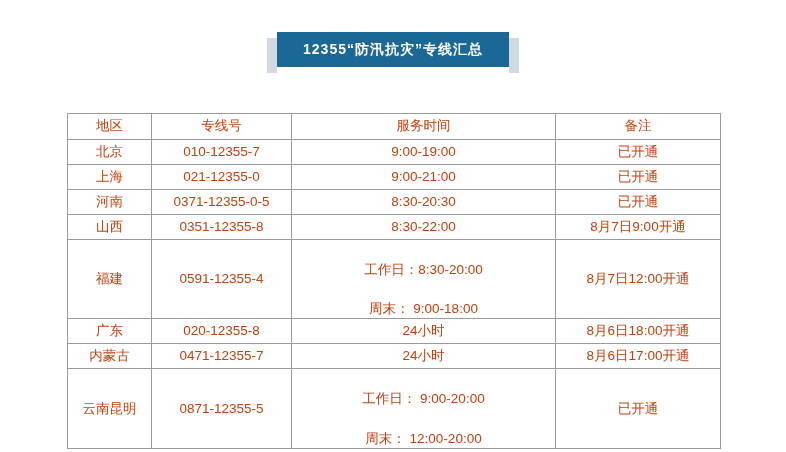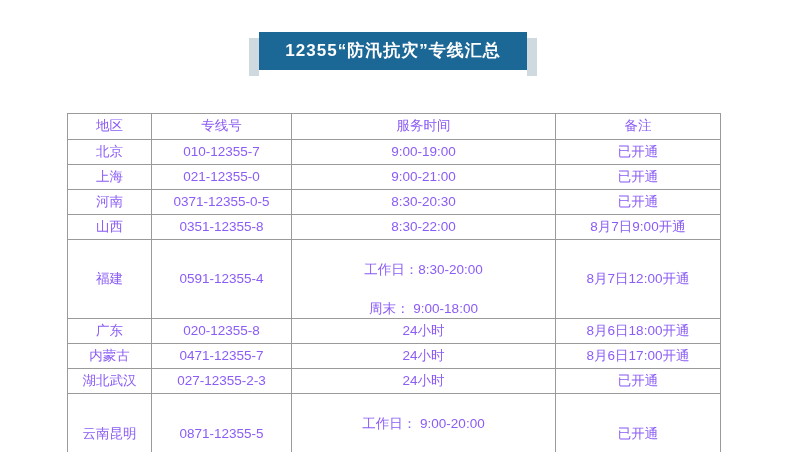--- a/index.html
+++ b/index.html
@@ -25,21 +25,21 @@
     top: 32px;
     left: 0;
     width: 786px;
     display: flex;
     justify-content: center;
   }
   .title-banner {
     position: relative;
     background: #1b6795;
     color: #ffffff;
-    font-size: 17px;
+    font-size: 14px;
     font-weight: bold;
     letter-spacing: 1px;
     padding: 10px 26px 11px 26px;
     line-height: 1;
     box-sizing: border-box;
   }
   .title-banner::before {
     content: "";
     position: absolute;
     left: -10px;
@@ -65,21 +65,21 @@
     width: 653px;
   }
   table.hotline {
     border-collapse: collapse;
     width: 653px;
     table-layout: fixed;
   }
   table.hotline td, table.hotline th {
     border: 1px solid #9a9a9a;
     font-size: 13.5px;
-    color: #8b5cf6;
+    color: #c2410c;
     text-align: center;
     vertical-align: middle;
     font-weight: normal;
     padding: 0;
     height: 24px;
     line-height: 1.35;
   }
   table.hotline thead td {
     height: 25px;
   }
@@ -162,26 +162,20 @@
           <td>24小时</td>
           <td>8月6日18:00开通</td>
         </tr>
         <tr>
           <td>内蒙古</td>
           <td>0471-12355-7</td>
           <td>24小时</td>
           <td>8月6日17:00开通</td>
         </tr>
         <tr>
-          <td>湖北武汉</td>
-          <td>027-12355-2-3</td>
-          <td>24小时</td>
-          <td>已开通</td>
-        </tr>
-        <tr>
           <td>云南昆明</td>
           <td>0871-12355-5</td>
           <td class="two-line">
             <span class="l1">工作日： 9:00-20:00</span>
             <span class="l2">周末： 12:00-20:00</span>
           </td>
           <td>已开通</td>
         </tr>
       </tbody>
     </table>

